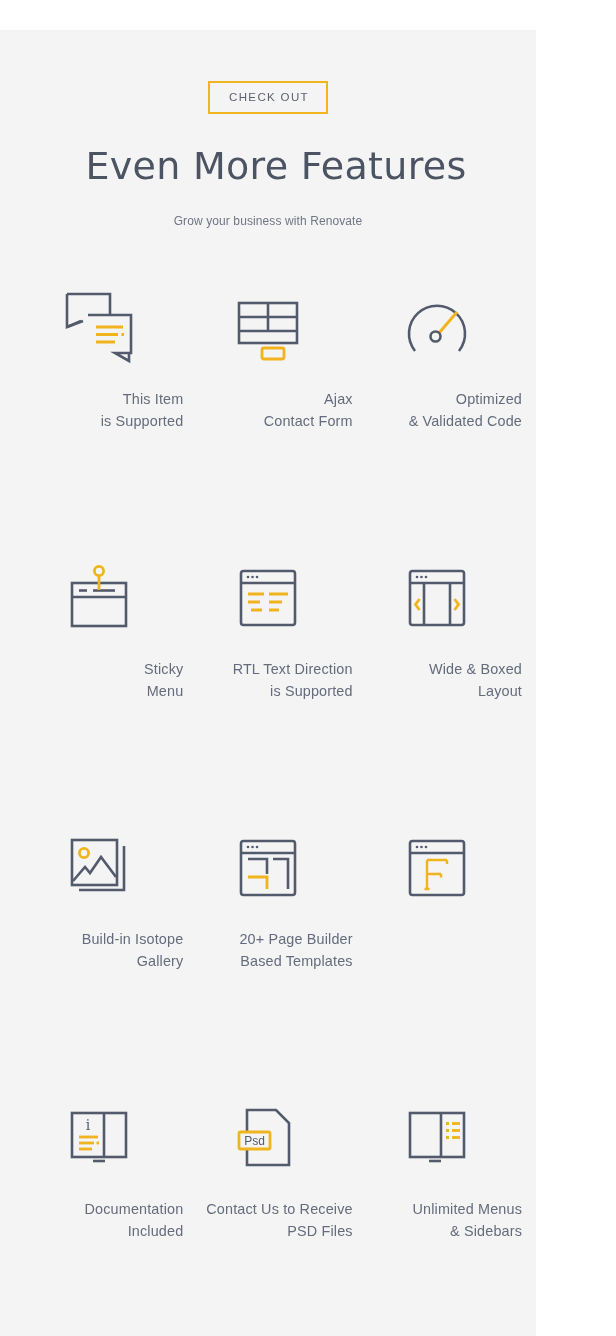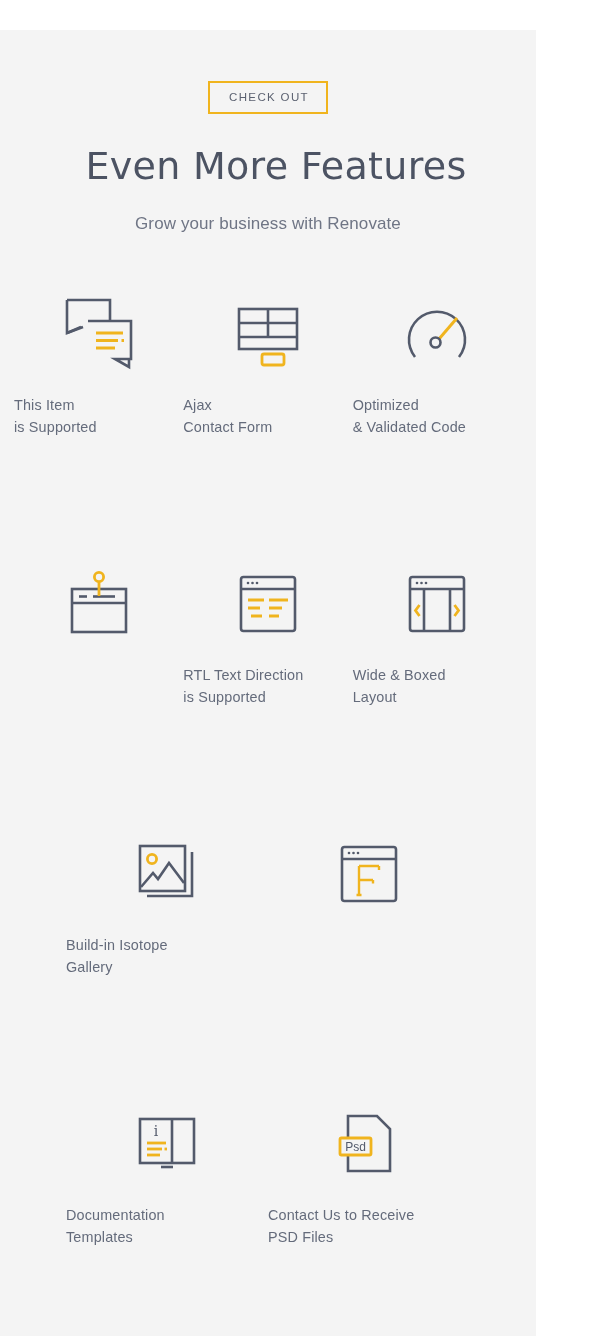--- a/index.html
+++ b/index.html
@@ -63,42 +63,42 @@
     font-size: 38px;
     font-weight: 400;
     color: #4c5363;
     margin: 32px 0 0 16px;
     letter-spacing: 0.3px;
     line-height: 1.1;
     font-family: "DejaVu Sans", "Liberation Sans", sans-serif;
   }
 
   .section-sub {
-    font-size: 17px;
+    font-size: 12px;
     color: #6f7585;
     margin: 27px 0 0 0;
     font-weight: 400;
     letter-spacing: 0.1px;
   }
 
   
   .feature-grid {
     margin-top: 48px;
     padding: 0 14px;
   }
 
   .feature-row {
     display: flex;
     justify-content: center;
     align-items: flex-start;
   }
 
   .feature-item {
     width: 202px;
-    text-align: left;
+    text-align: right;
     padding-top: 4px;
     padding-bottom: 0;
     box-sizing: border-box;
   }
 
   .icon-box {
     height: 96px;
     display: flex;
     align-items: center;
     justify-content: center;
@@ -194,20 +194,22 @@
           <div class="icon-box">
             <svg width="72" height="74" viewBox="0 0 72 74">
               <rect x="9" y="22" width="54" height="43" fill="none" stroke="#535a6b" stroke-width="2.6"></rect>
               <line x1="9" y1="36" x2="63" y2="36" stroke="#535a6b" stroke-width="2.6"></line>
               <line x1="16" y1="29.5" x2="24" y2="29.5" stroke="#535a6b" stroke-width="2.6"></line>
               <line x1="30" y1="29.5" x2="52" y2="29.5" stroke="#535a6b" stroke-width="2.6"></line>
               <line x1="36" y1="13" x2="36" y2="29" stroke="#f0b41e" stroke-width="2.8"></line>
               <circle cx="36" cy="10" r="4.6" fill="#f4f4f4" stroke="#f0b41e" stroke-width="2.8"></circle>
             </svg>
           </div>
+          <div class="feature-label">Sticky
+Menu</div>
         </div>
 
         <div class="feature-item">
           <div class="icon-box">
             <svg width="72" height="74" viewBox="0 0 72 74">
               <rect x="9" y="10" width="54" height="54" rx="2.5" fill="none" stroke="#535a6b" stroke-width="2.6"></rect>
               <line x1="9" y1="22" x2="63" y2="22" stroke="#535a6b" stroke-width="2.6"></line>
               <circle cx="16" cy="16" r="1.3" fill="#535a6b"></circle>
               <circle cx="20.5" cy="16" r="1.3" fill="#535a6b"></circle>
               <circle cx="25" cy="16" r="1.3" fill="#535a6b"></circle>
@@ -253,20 +255,36 @@
               <path d="M16 59 H61 V15" fill="none" stroke="#535a6b" stroke-width="2.6"></path>
               <rect x="9" y="9" width="45" height="45" fill="#f4f4f4" stroke="#535a6b" stroke-width="2.6"></rect>
               <circle cx="21" cy="22" r="4.6" fill="none" stroke="#f0b41e" stroke-width="2.8"></circle>
               <path d="M10 50 L22 36 L27 42 L38 26 L53 46" fill="none" stroke="#535a6b" stroke-width="2.6" stroke-linejoin="miter"></path>
             </svg>
           </div>
           <div class="feature-label">Build-in Isotope
 Gallery</div>
         </div>
 
+        <div class="feature-item">
+          <div class="icon-box">
+            <svg width="72" height="74" viewBox="0 0 72 74">
+              <rect x="9" y="10" width="54" height="54" rx="2.5" fill="none" stroke="#535a6b" stroke-width="2.6"></rect>
+              <line x1="9" y1="22" x2="63" y2="22" stroke="#535a6b" stroke-width="2.6"></line>
+              <circle cx="16" cy="16" r="1.3" fill="#535a6b"></circle>
+              <circle cx="20.5" cy="16" r="1.3" fill="#535a6b"></circle>
+              <circle cx="25" cy="16" r="1.3" fill="#535a6b"></circle>
+              <path d="M16 28 H35 V43" fill="none" stroke="#535a6b" stroke-width="2.6" stroke-linejoin="miter"></path>
+              <path d="M41 28 H56 V58" fill="none" stroke="#535a6b" stroke-width="2.6" stroke-linejoin="miter"></path>
+              <path d="M16 46 H35 V58" fill="none" stroke="#f0b41e" stroke-width="2.8" stroke-linejoin="miter"></path>
+            </svg>
+          </div>
+          <div class="feature-label">20+ Page Builder
+Based Templates</div>
+        </div>
 
         <div class="feature-item">
           <div class="icon-box">
             <svg width="72" height="74" viewBox="0 0 72 74">
               <rect x="9" y="10" width="54" height="54" rx="2.5" fill="none" stroke="#535a6b" stroke-width="2.6"></rect>
               <line x1="9" y1="22" x2="63" y2="22" stroke="#535a6b" stroke-width="2.6"></line>
               <circle cx="16" cy="16" r="1.3" fill="#535a6b"></circle>
               <circle cx="20.5" cy="16" r="1.3" fill="#535a6b"></circle>
               <circle cx="25" cy="16" r="1.3" fill="#535a6b"></circle>
               <path d="M26 29 H46 M26 29 V58 M26 29 M23.5 58 H28.5 M26 43 H40" fill="none" stroke="#f0b41e" stroke-width="2.4"></path>
@@ -288,35 +306,52 @@
               <line x1="41" y1="12" x2="41" y2="56" stroke="#535a6b" stroke-width="2.6"></line>
               <line x1="30" y1="60" x2="42" y2="60" stroke="#535a6b" stroke-width="2.6"></line>
               <text x="25" y="29" font-family="'DejaVu Serif', serif" font-size="14" fill="#535a6b" text-anchor="middle">i</text>
               <line x1="16" y1="36" x2="35" y2="36" stroke="#f0b41e" stroke-width="2.8"></line>
               <line x1="16" y1="42" x2="31" y2="42" stroke="#f0b41e" stroke-width="2.8"></line>
               <line x1="33.5" y1="42" x2="36" y2="42" stroke="#f0b41e" stroke-width="2.8"></line>
               <line x1="16" y1="48" x2="29" y2="48" stroke="#f0b41e" stroke-width="2.8"></line>
             </svg>
           </div>
           <div class="feature-label">Documentation
-Templates</div>
+Included</div>
         </div>
 
         <div class="feature-item">
           <div class="icon-box">
             <svg width="72" height="74" viewBox="0 0 72 74">
               <path d="M15 9 H44 L57 22 V64 H15 Z" fill="none" stroke="#535a6b" stroke-width="2.6" stroke-linejoin="miter"></path>
               <rect x="7" y="31" width="31" height="17" rx="1.5" fill="#f4f4f4" stroke="#f0b41e" stroke-width="2.8"></rect>
               <text x="22.5" y="44" font-family="'Liberation Sans', sans-serif" font-size="12" fill="#535a6b" text-anchor="middle">Psd</text>
             </svg>
           </div>
           <div class="feature-label">Contact Us to Receive
 PSD Files</div>
         </div>
 
+        <div class="feature-item">
+          <div class="icon-box">
+            <svg width="72" height="74" viewBox="0 0 72 74">
+              <rect x="9" y="12" width="54" height="44" fill="none" stroke="#535a6b" stroke-width="2.6"></rect>
+              <line x1="40" y1="12" x2="40" y2="56" stroke="#535a6b" stroke-width="2.6"></line>
+              <line x1="28" y1="60" x2="40" y2="60" stroke="#535a6b" stroke-width="2.6"></line>
+              <rect x="45" y="21" width="3" height="3" fill="#f0b41e"></rect>
+              <rect x="45" y="28" width="3" height="3" fill="#f0b41e"></rect>
+              <rect x="45" y="35" width="3" height="3" fill="#f0b41e"></rect>
+              <line x1="51" y1="22.5" x2="59" y2="22.5" stroke="#f0b41e" stroke-width="2.8"></line>
+              <line x1="51" y1="29.5" x2="59" y2="29.5" stroke="#f0b41e" stroke-width="2.8"></line>
+              <line x1="51" y1="36.5" x2="59" y2="36.5" stroke="#f0b41e" stroke-width="2.8"></line>
+            </svg>
+          </div>
+          <div class="feature-label">Unlimited Menus
+&amp; Sidebars</div>
+        </div>
 
       </div>
 
       <div class="row-spacer-last"></div>
 
     </div>
   </div>
 
 </div>
 

